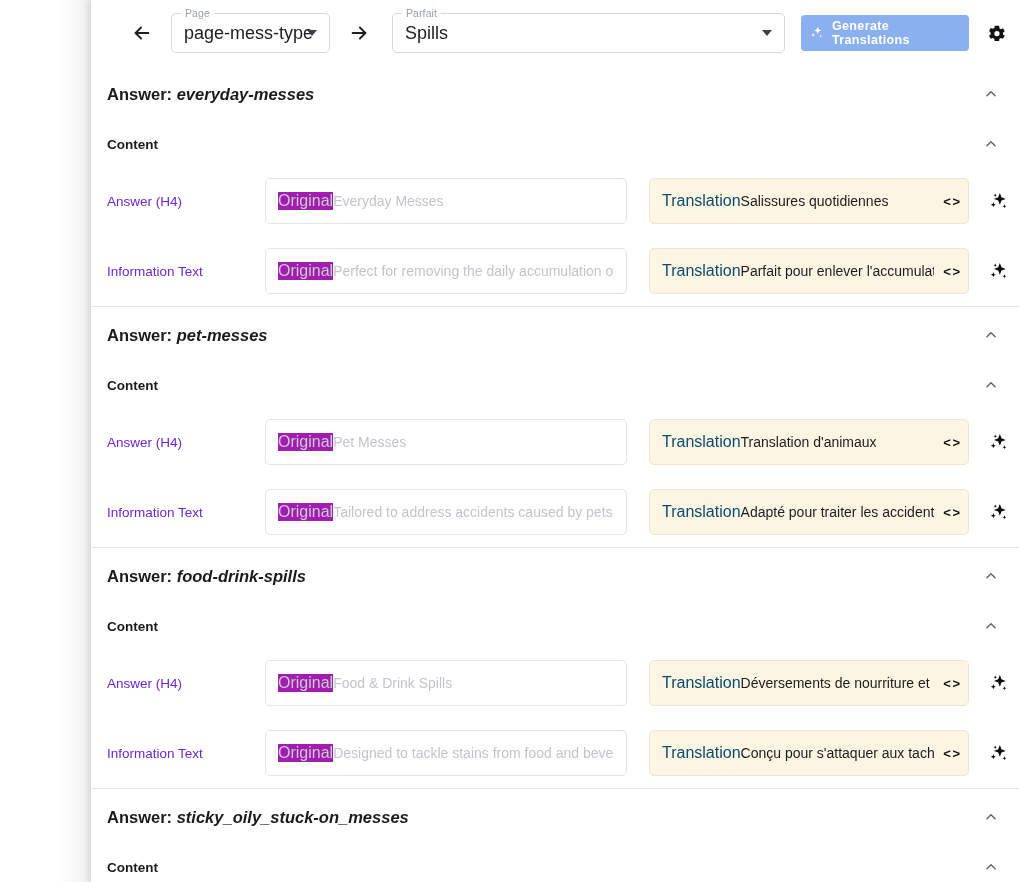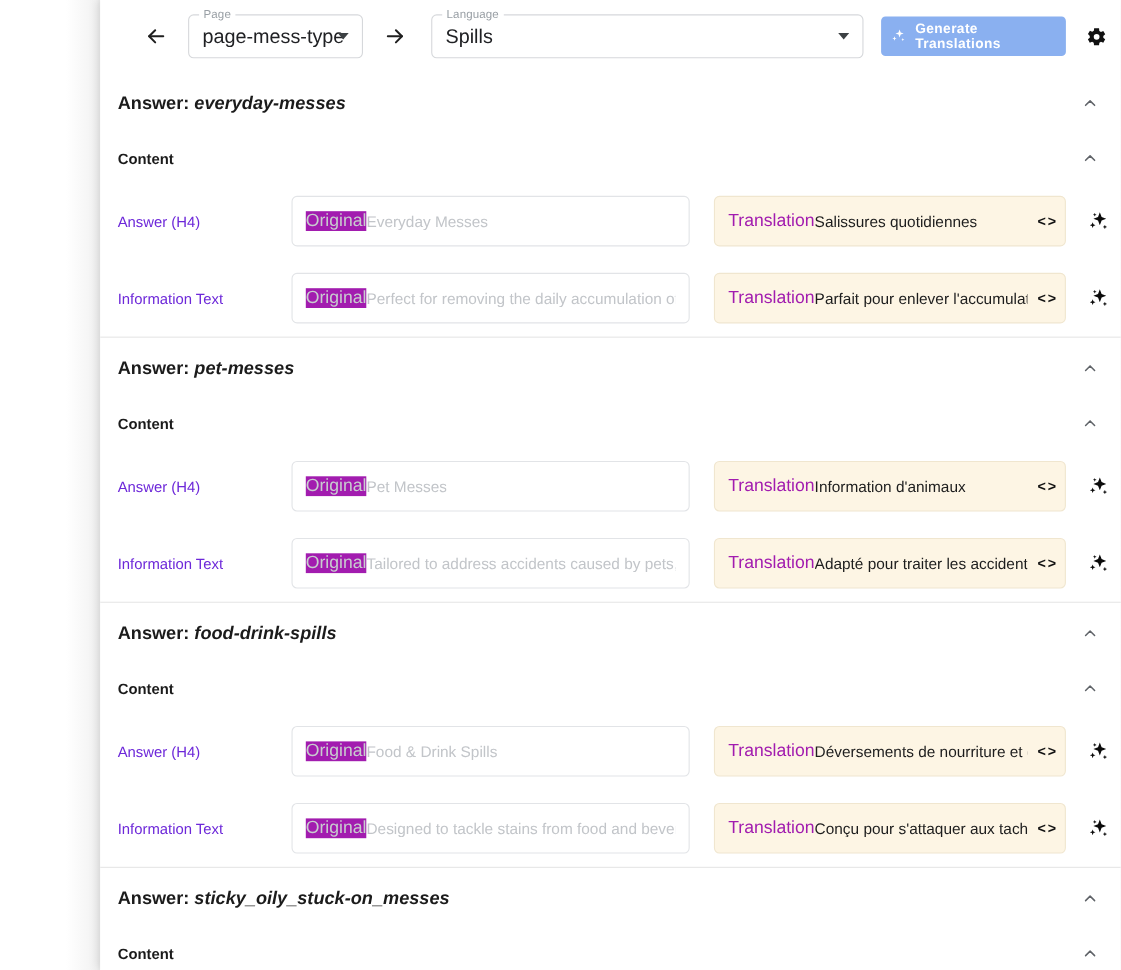--- a/index.html
+++ b/index.html
@@ -193,21 +193,21 @@
     border: 1px solid #f0e6cf;
     border-radius: 5px;
     background: #fdf5e4;
     position: relative;
     display: flex;
     align-items: center;
     padding: 0 34px 0 12px;
     overflow: hidden;
   }
   .trans-field .legend {
-    color: #a21caf;
+    color: #0c4a6e;
     background: #fdf5e4;
     top: -7px;
   }
   .trans-field .value {
     font-size: 14px;
     color: #1d1d1d;
     white-space: nowrap;
     overflow: hidden;
     text-overflow: clip;
   }
@@ -253,21 +253,21 @@
       </div>
 
       <div class="nav-arrow" style="margin-left:14px;">
         <svg width="22" height="22" viewBox="0 0 24 24" fill="none" stroke="#1f1f1f" stroke-width="2" stroke-linecap="round" stroke-linejoin="round">
           <line x1="5" y1="12" x2="19" y2="12"></line>
             <polyline points="13 6 19 12 13 18"></polyline>
         </svg>
       </div>
 
       <div class="field sel-lang">
-        <span class="legend">Language</span>
+        <span class="legend">Parfait</span>
         <span class="value">Spills</span>
         <span class="caret"></span>
       </div>
 
       <div class="gen-btn">
         <span class="spark">
           <svg width="16" height="16" viewBox="0 0 24 24" fill="#ffffff">
             <path d="M13.2 2.6l1.5 4.1 4.1 1.5-4.1 1.5-1.5 4.1-1.5-4.1-4.1-1.5 4.1-1.5z"></path>
             <path d="M6.2 12.1l.8 2.1 2.1.8-2.1.8-.8 2.1-.8-2.1-2.1-.8 2.1-.8z"></path>
             <path d="M17.6 14.4l.6 1.6 1.6.6-1.6.6-.6 1.6-.6-1.6-1.6-.6 1.6-.6z"></path>
@@ -376,21 +376,21 @@
     <div class="rows">
   <div class="row">
     <div class="row-label">Answer (H4)</div>
     <div class="orig-field">
       <span class="legend">Original</span>
       <span class="value">Pet Messes</span>
     </div>
     <div class="gap"></div>
     <div class="trans-field">
       <span class="legend">Translation</span>
-      <span class="value">Information d'animaux</span>
+      <span class="value">Translation d'animaux</span>
       <span class="code-icon">&lt;&nbsp;&gt;</span>
     </div>
     <div class="magic">
       <svg width="23" height="23" viewBox="0 0 24 24" fill="#0b0b0b">
         <path d="M13.4 3.2l1.7 4.4 4.4 1.7-4.4 1.7-1.7 4.4-1.7-4.4-4.4-1.7 4.4-1.7z"></path>
         <path d="M6.6 12.6l.75 1.95 1.95.75-1.95.75-.75 1.95-.75-1.95-1.95-.75 1.95-.75z"></path>
         <path d="M18.2 14.9l.6 1.5 1.5.6-1.5.6-.6 1.5-.6-1.5-1.5-.6 1.5-.6z"></path>
         <path d="M8.6 3.6l.5 1.3 1.3.5-1.3.5-.5 1.3-.5-1.3-1.3-.5 1.3-.5z"></path>
       </svg>
     </div>

